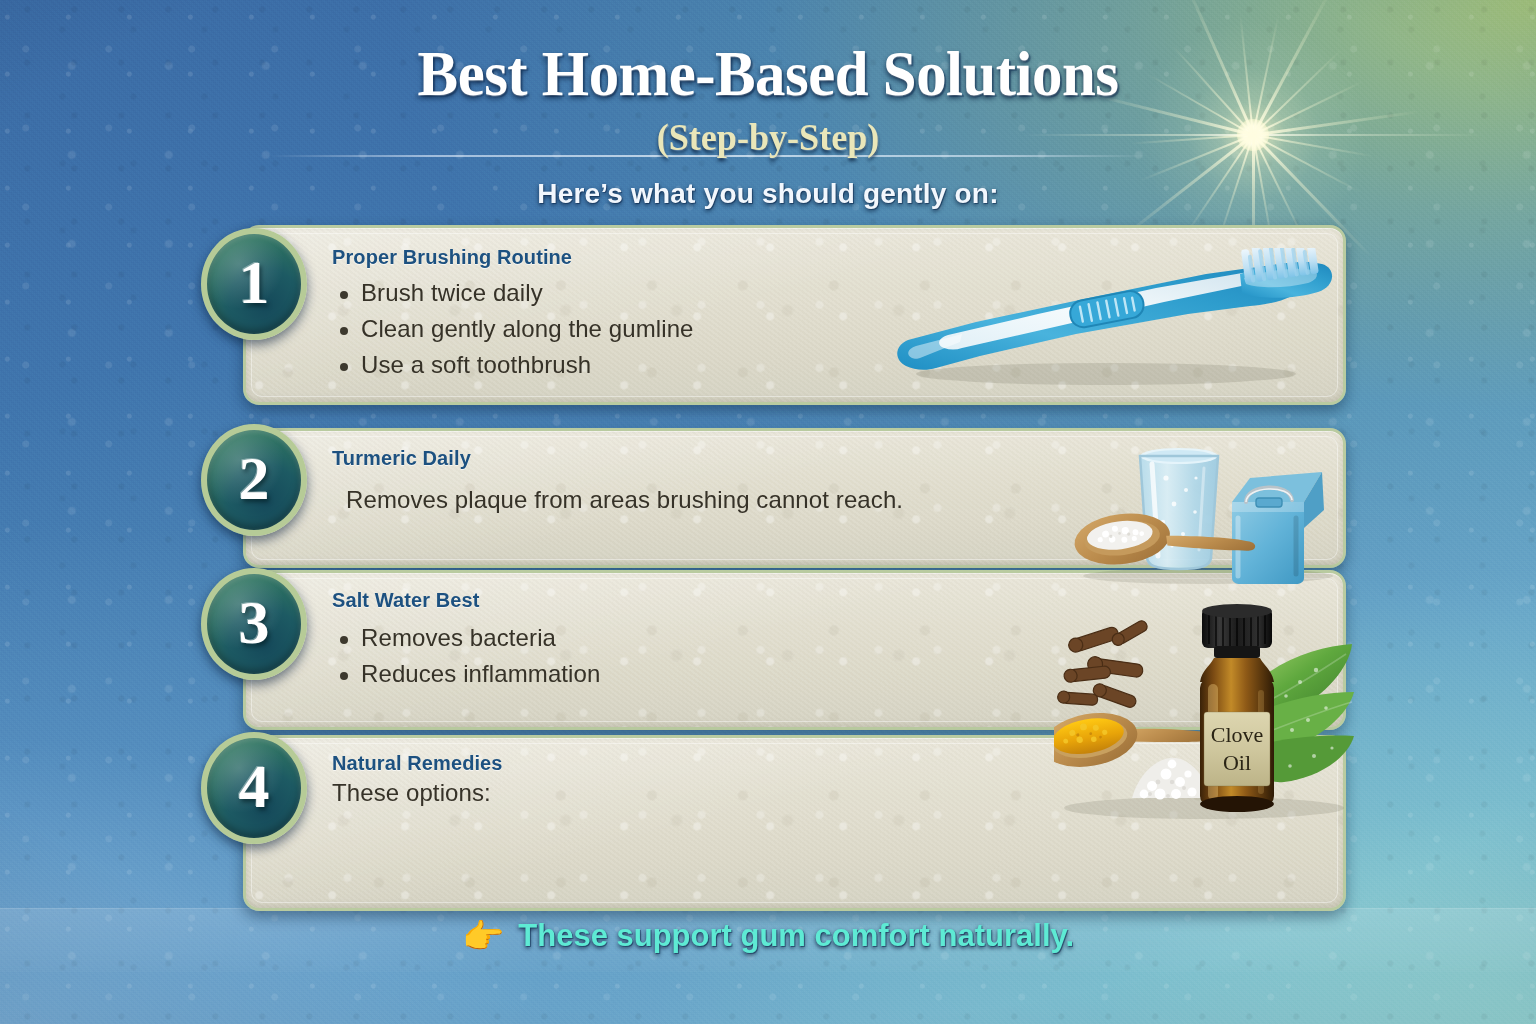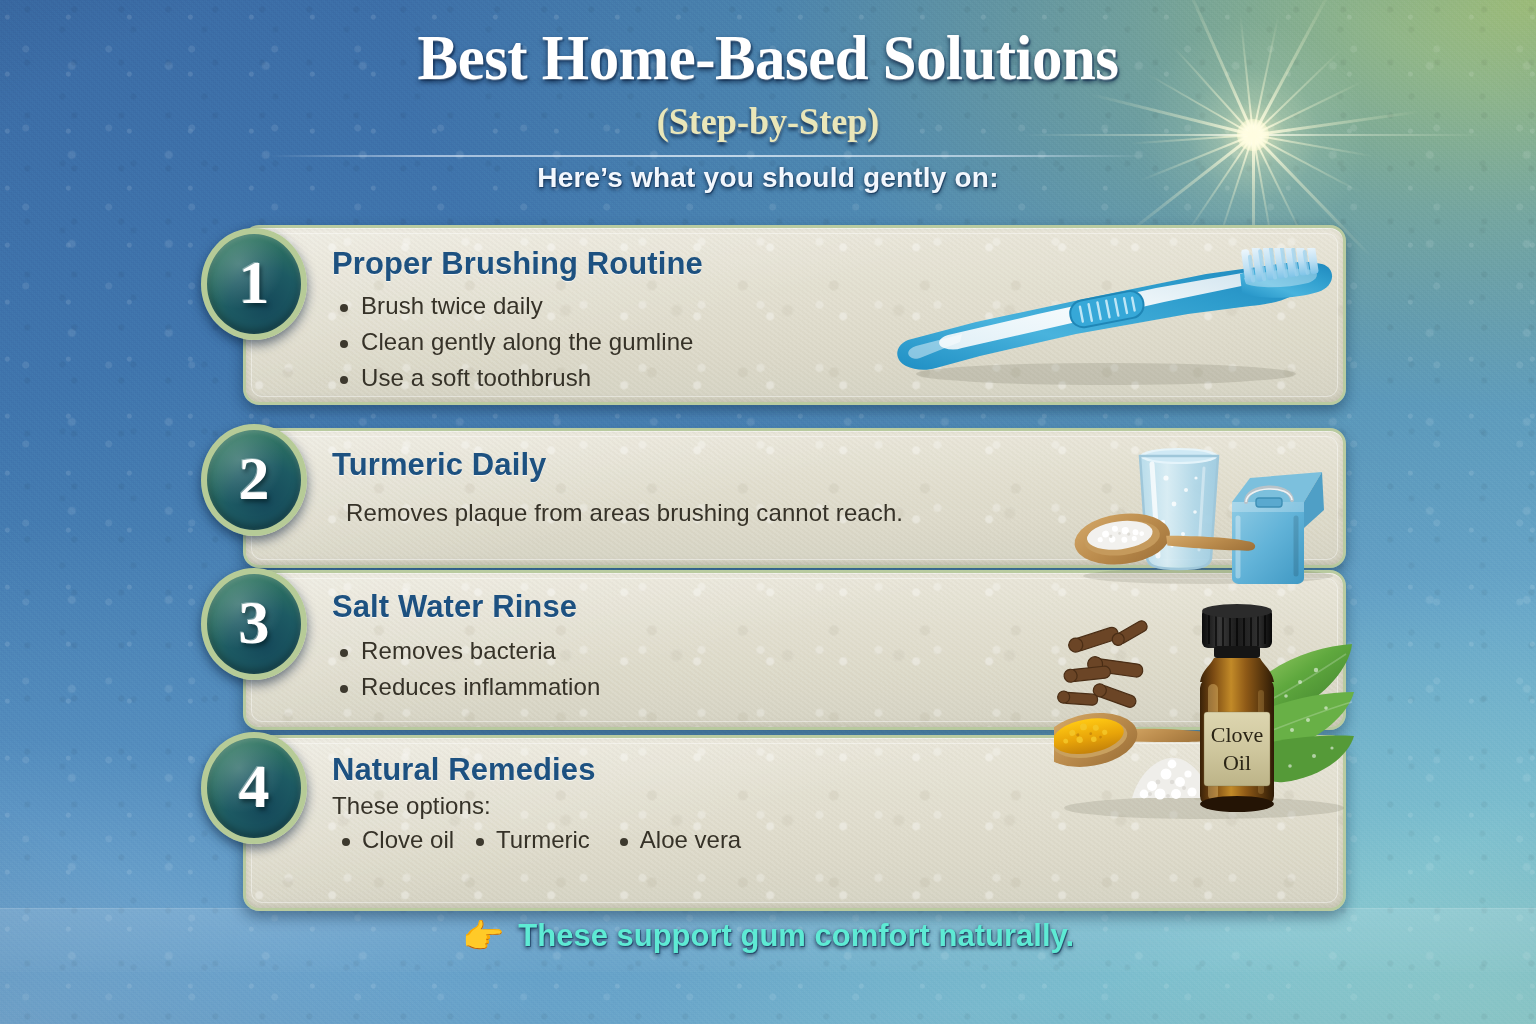--- a/index.html
+++ b/index.html
@@ -83,21 +83,21 @@
   #sunburst .ray.long { height: 168px; width: 3px; margin-left: -1.5px; }
   #sunburst .streak {
     position: absolute; left: -230px; top: -1px;
     width: 460px; height: 2px;
     background: linear-gradient(to right, rgba(255,255,230,0) 0%, rgba(255,255,230,.42) 35%, rgba(255,255,240,.85) 50%, rgba(255,255,230,.42) 65%, rgba(255,255,230,0) 100%);
   }
 
   
   #header {
     position: absolute;
-    left: 0; top: 0; width: 1536px;
+    left: 0; top: 16px; width: 1536px;
     text-align: center;
     z-index: 5;
   }
   #main-title {
     font-family: "Liberation Serif", serif;
     font-weight: bold;
     font-size: 64px;
     line-height: 1;
     color: #ffffff;
     letter-spacing: -0.5px;
@@ -174,21 +174,21 @@
   }
 
   .card-body {
     position: absolute;
     left: 86px; right: 18px; top: 0; bottom: 0;
     z-index: 3;
   }
   .card-title {
     font-family: "Liberation Sans", sans-serif;
     font-weight: bold;
-    font-size: 31px;
+    font-size: 20px;
     color: #1d5180;
     letter-spacing: .1px;
     text-shadow: 0 1px 0 rgba(255,255,255,.65);
   }
   .card-desc {
     font-size: 24px;
     color: #363228;
     letter-spacing: .1px;
   }
   ul.bullets { list-style: none; }
@@ -345,42 +345,37 @@
     </div>
   </div>
   <div class="badge" style="top:424px;">
     <span class="badge-num">2</span>
   </div>
 
   <div class="card" id="card-3" style="top:570px; height:160px;">
     <div class="card-texture"></div>
     <div class="card-inner-line"></div>
     <div class="card-body">
-      <div class="card-title" style="margin-top:16px;">Salt Water Rinse</div>
+      <div class="card-title" style="margin-top:16px;">Salt Water Best</div>
       <ul class="bullets" style="margin-top:12px;">
         <li>Removes bacteria</li>
         <li style="margin-top:8px;">Reduces inflammation</li>
       </ul>
     </div>
   </div>
   <div class="badge" style="top:568px;">
     <span class="badge-num">3</span>
   </div>
 
   <div class="card" id="card-4" style="top:735px; height:176px;">
     <div class="card-texture"></div>
     <div class="card-inner-line"></div>
     <div class="card-body">
       <div class="card-title" style="margin-top:14px;">Natural Remedies</div>
       <div class="card-desc" style="margin-top:4px;">These options:</div>
-      <div class="inline-options" style="margin-top:6px; margin-left:6px;">
-        <span class="opt">Clove oil</span>
-        <span class="opt" style="margin-left:18px;">Turmeric</span>
-        <span class="opt" style="margin-left:26px;">Aloe vera</span>
-      </div>
     </div>
   </div>
   <div class="badge" style="top:732px;">
     <span class="badge-num">4</span>
   </div>
 </div>
 
 <div class="illus" style="left:888px; top:248px; width:452px; height:150px;">
   <svg width="452" height="150" viewBox="0 0 452 150">
     <defs>

